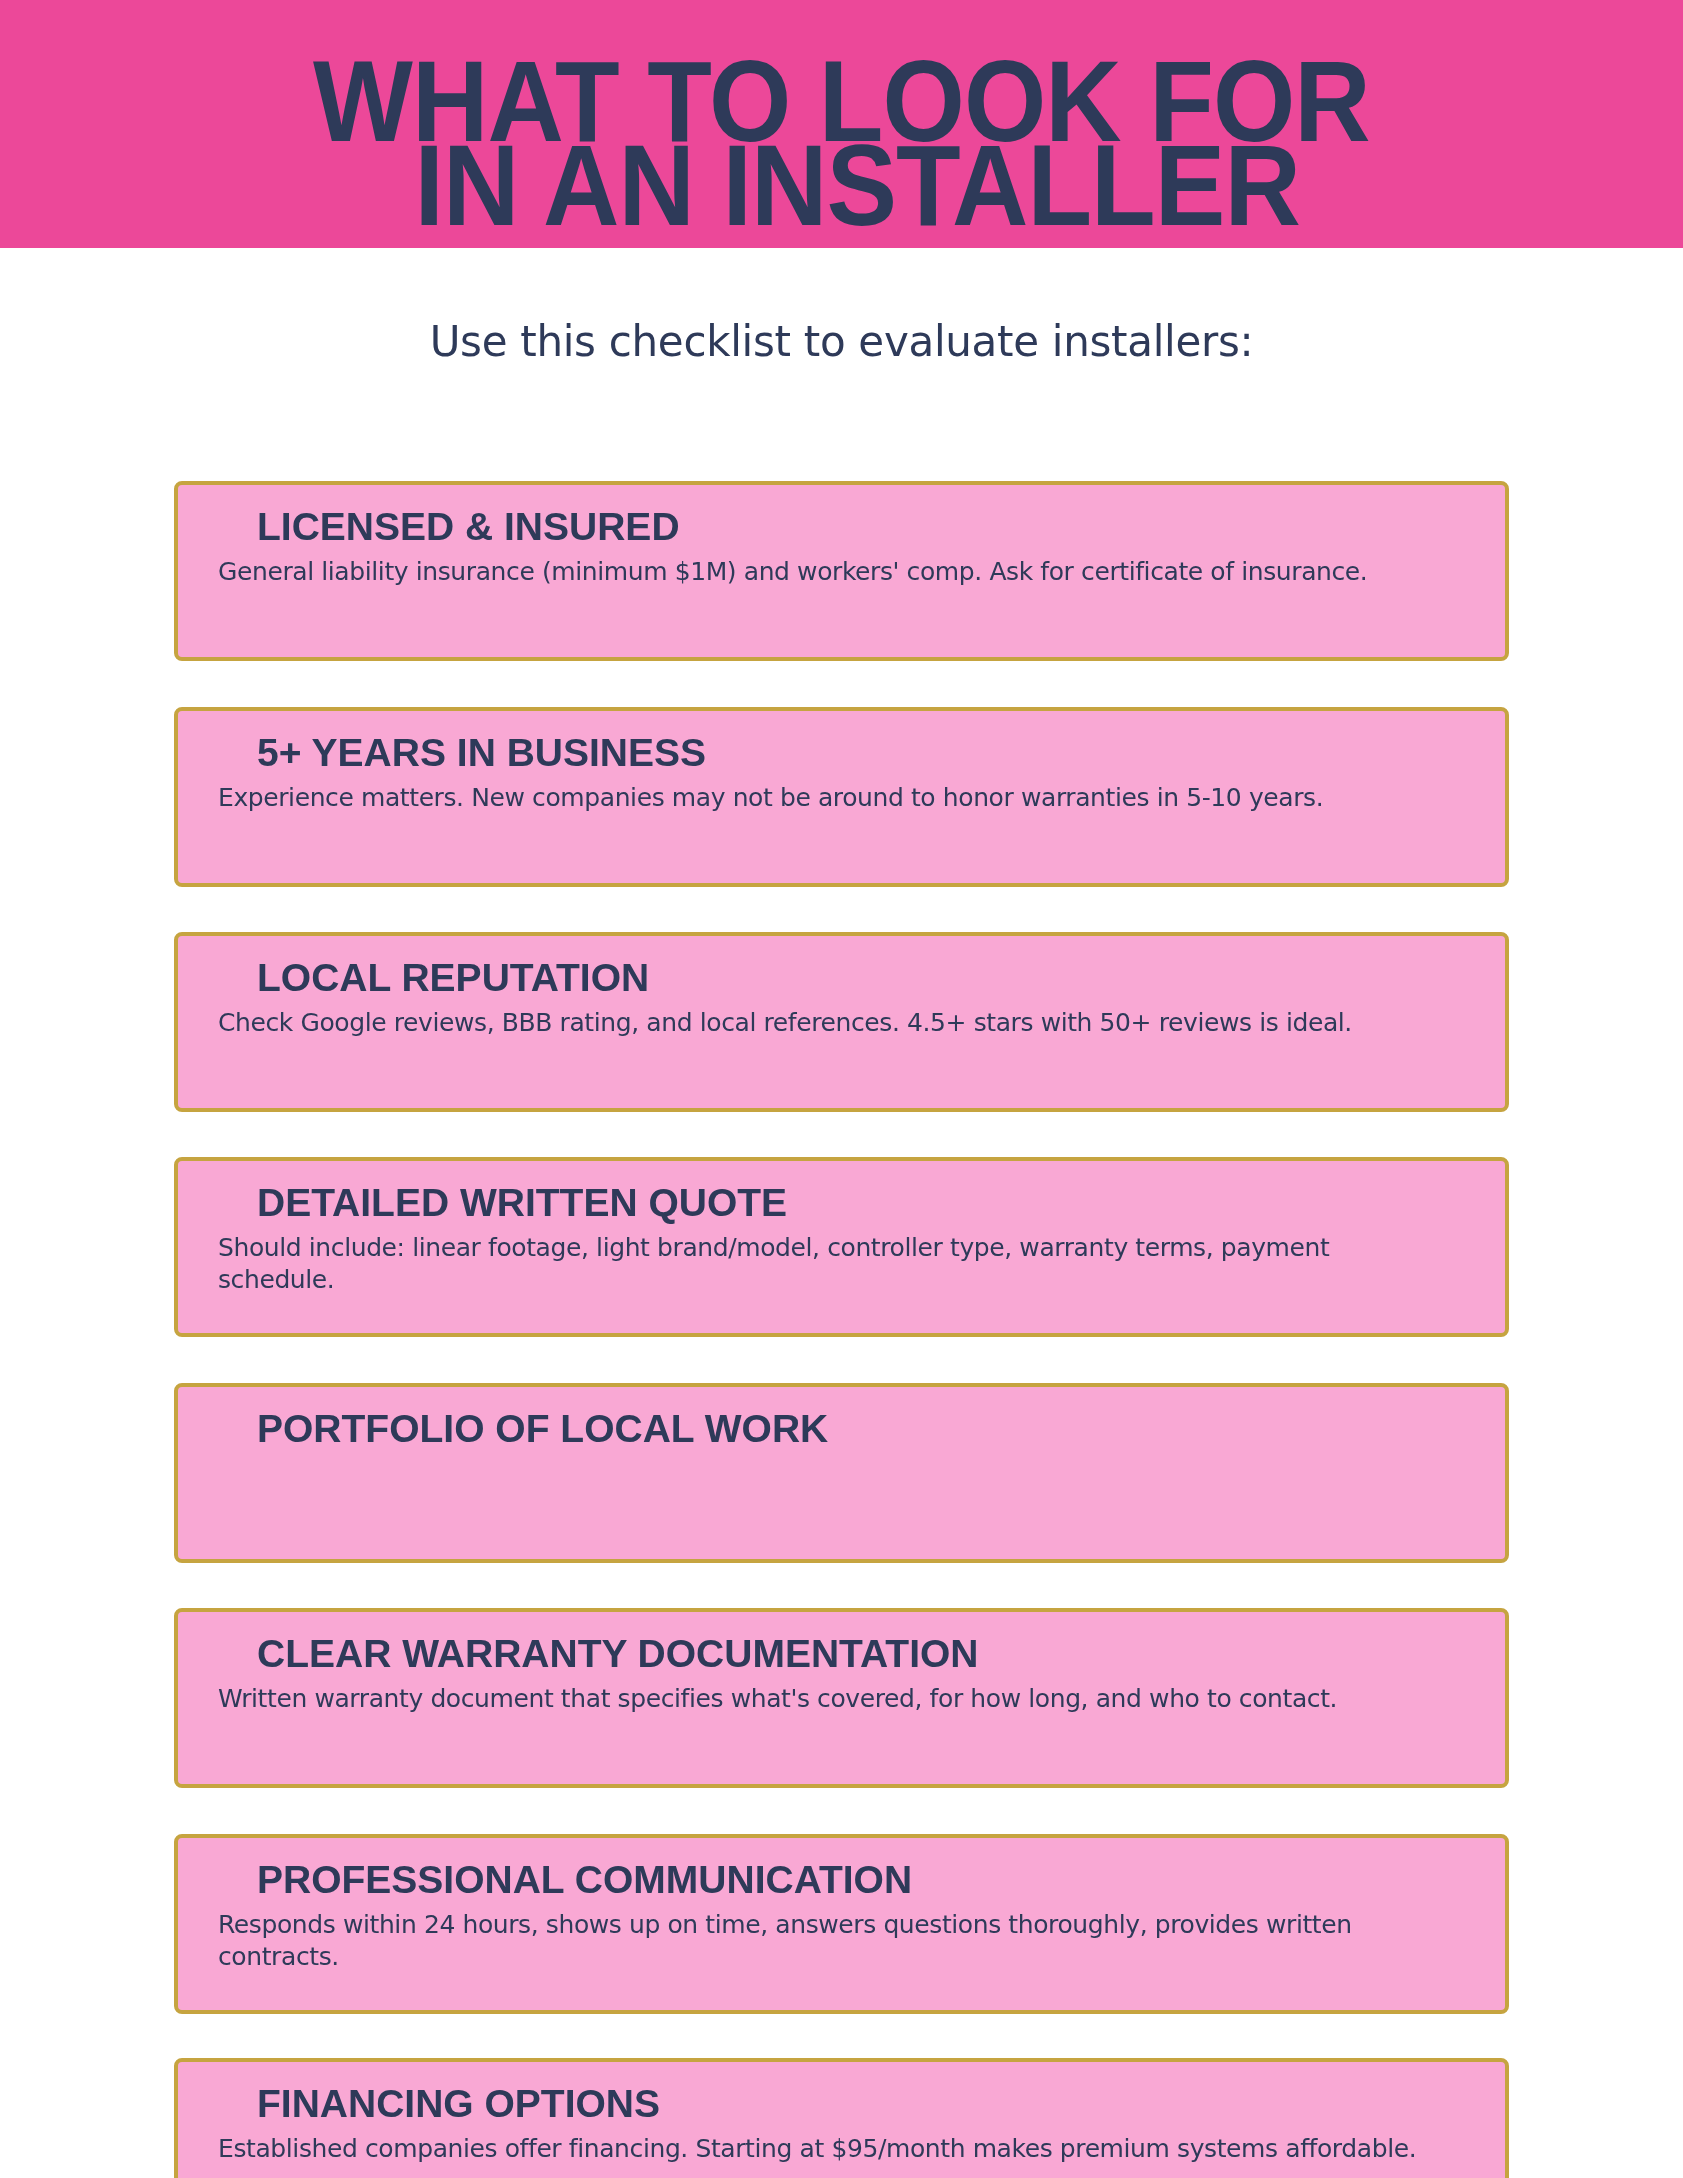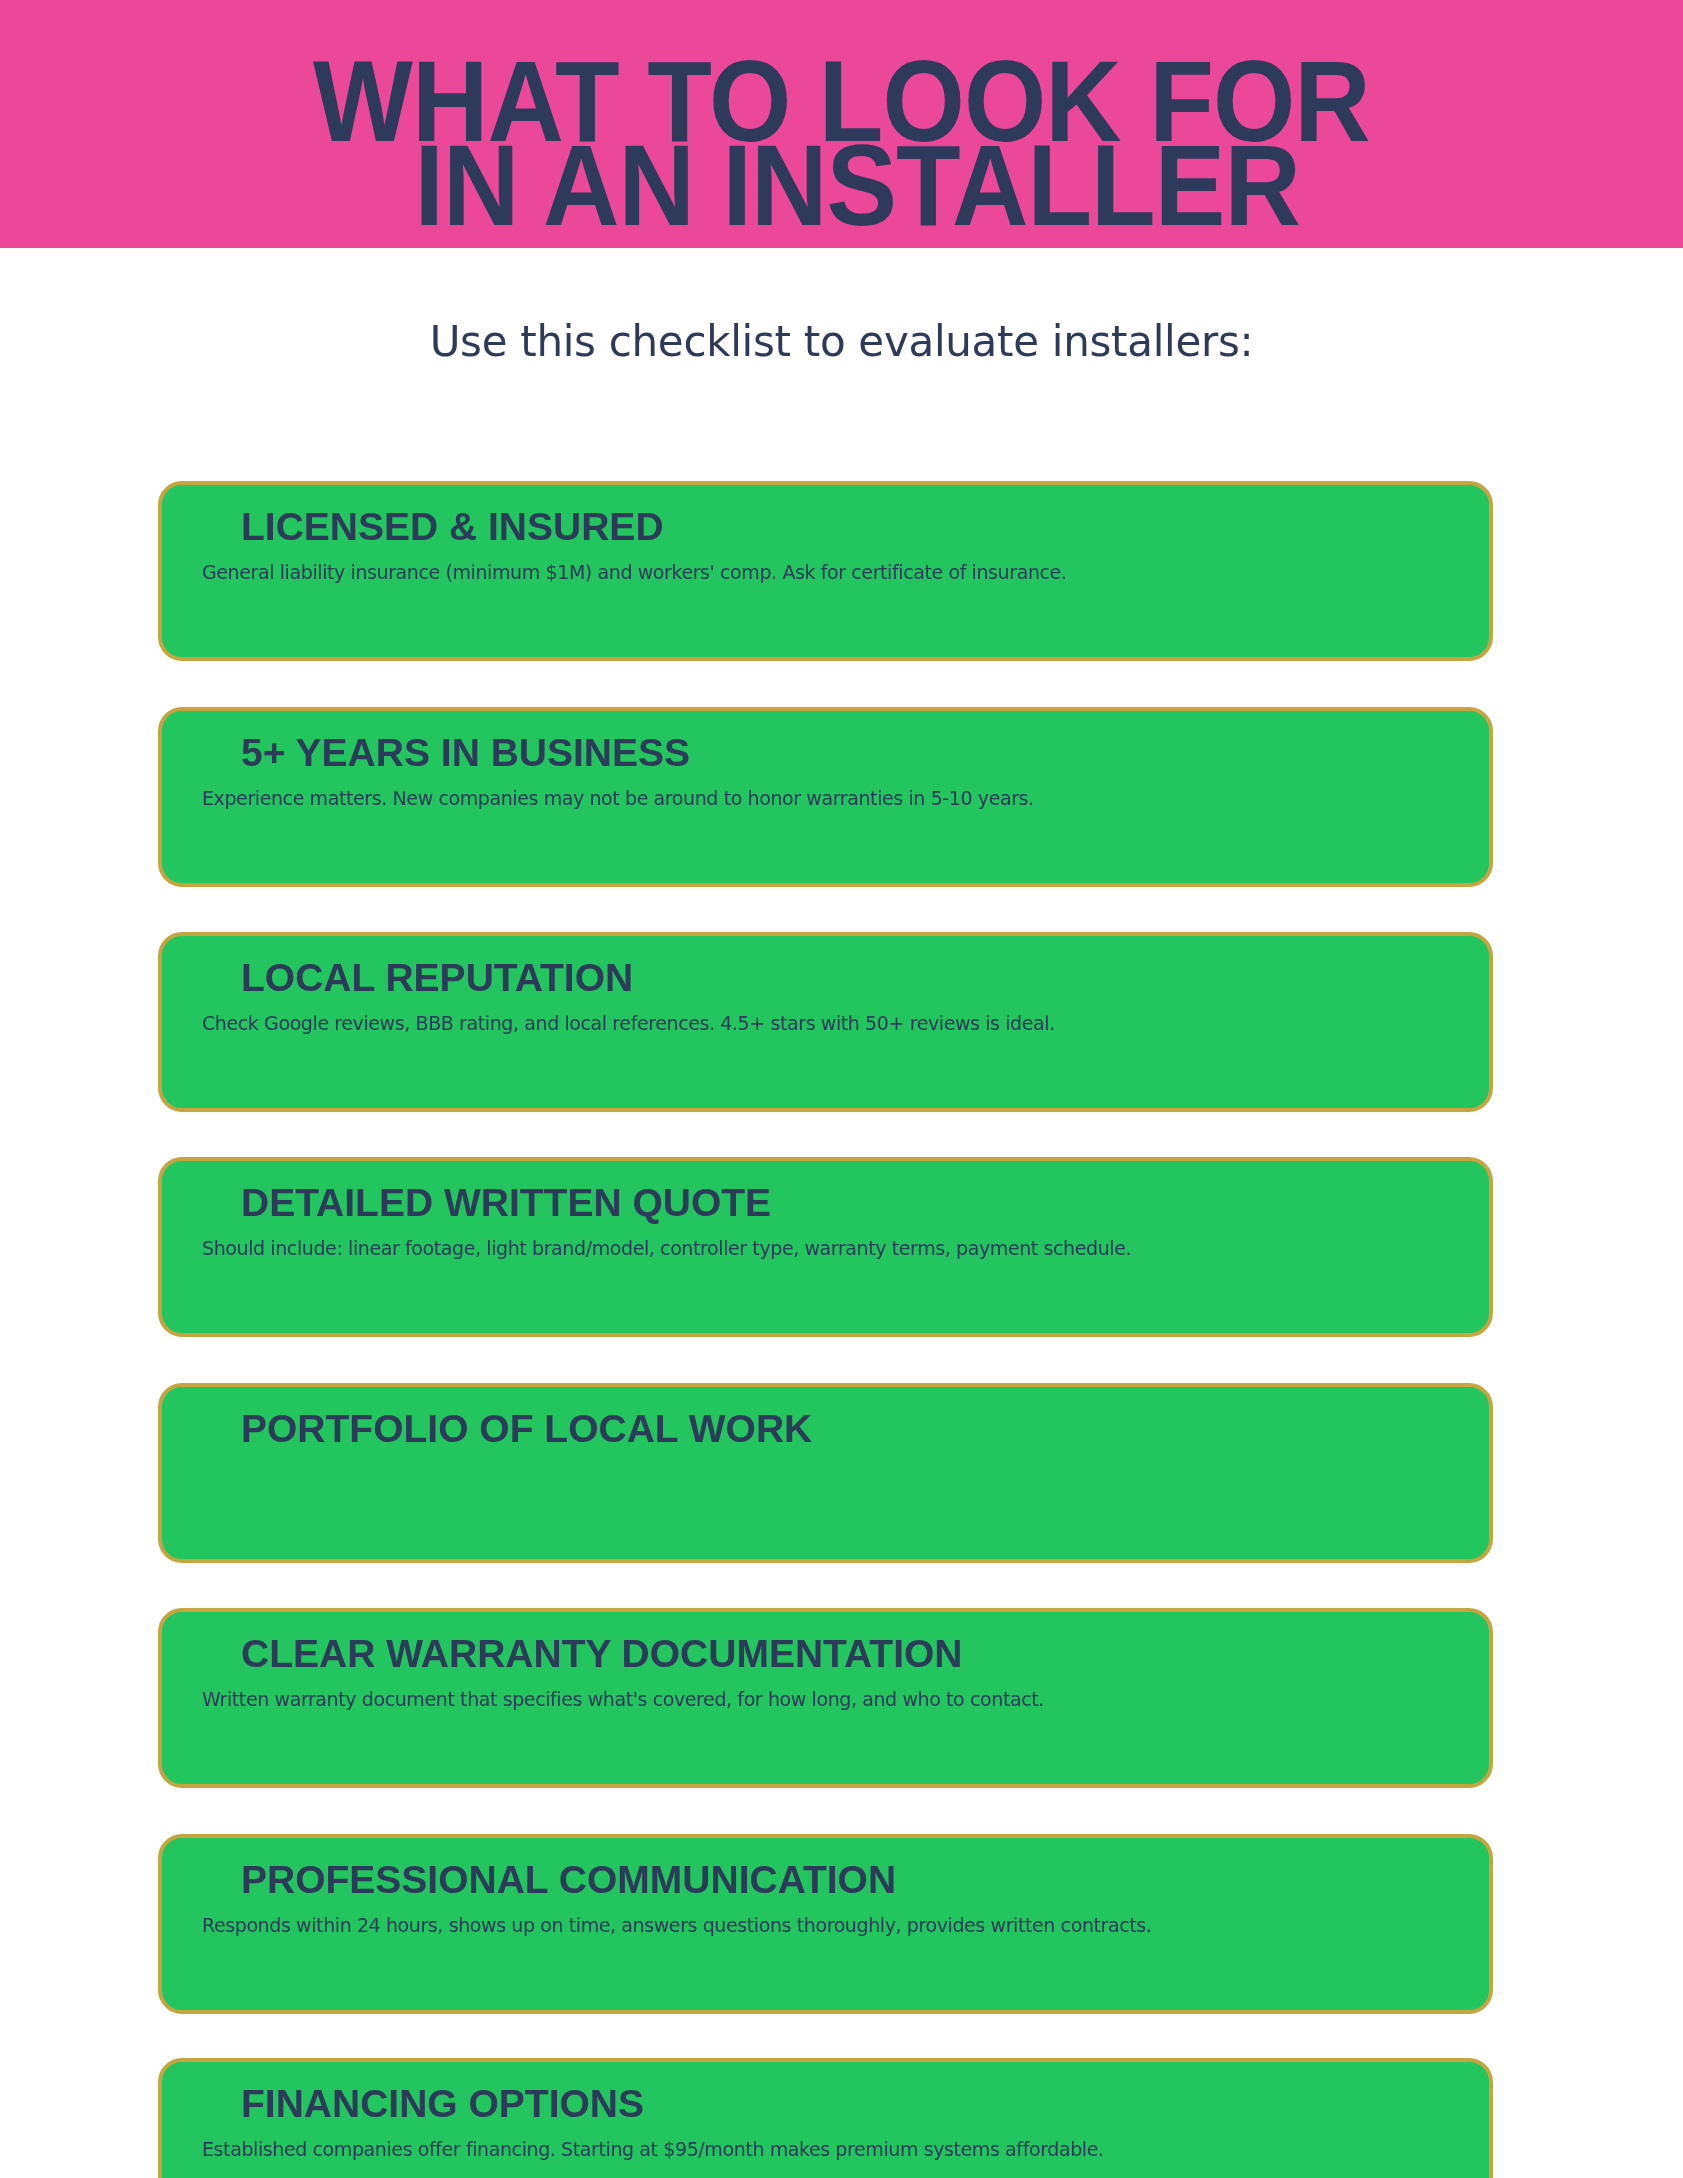--- a/index.html
+++ b/index.html
@@ -49,44 +49,44 @@
       top: 317px;
       width: 1683px;
       text-align: center;
       font-family: "DejaVu Sans", sans-serif;
       font-size: 42px;
       color: #2E3A59;
       letter-spacing: -0.3px;
     }
     .card {
       position: absolute;
-      left: 158px;
+      left: 174px;
       width: 1327px;
       height: 172px;
-      background: #22c55e;
+      background: #f9a8d4;
       border: 4px solid #C6A440;
-      border-radius: 24px;
+      border-radius: 8px;
     }
     .card-title {
       position: absolute;
       left: 79px;
       top: 20px;
       font-family: "Liberation Sans", sans-serif;
       font-weight: bold;
       font-size: 39px;
       color: #2E3A59;
       white-space: nowrap;
     }
     .card-body {
       position: absolute;
       left: 40px;
       top: 71px;
       width: 1208px;
       font-family: "DejaVu Sans", sans-serif;
-      font-size: 19px;
+      font-size: 25px;
       line-height: 32px;
       color: #2E3A59;
       letter-spacing: -0.4px;
     }
   </style>
 </head>
 <body>
 
 <div class="header">
   <div class="title-line l1"><span class="title-inner">WHAT TO LOOK FOR</span></div>

